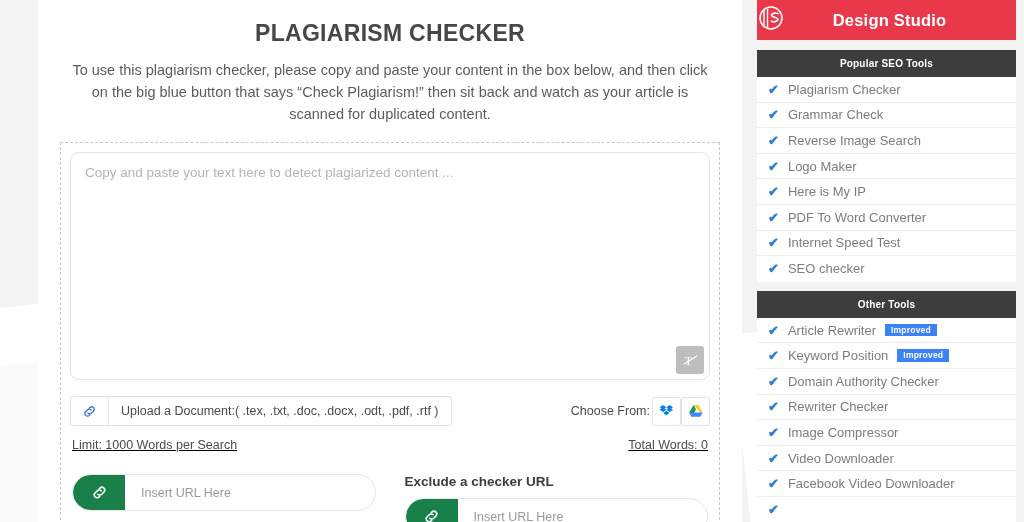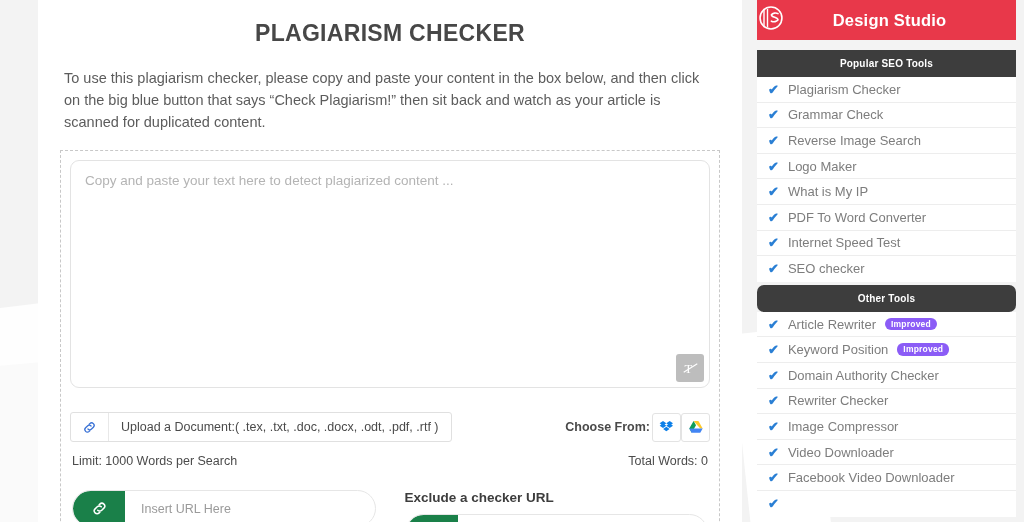--- a/index.html
+++ b/index.html
@@ -69,24 +69,25 @@
   .page-title {
     text-align: center;
     font-size: 23px;
     font-weight: bold;
     color: #474747;
     letter-spacing: .3px;
     padding-top: 10px;
   }
 
   .page-desc {
+    text-align: center;
     font-size: 14.5px;
     line-height: 1.52;
     color: #5c5c5c;
-    margin-top: 20px;
+    margin-top: 12px;
     padding: 0 4px;
   }
 
   .form-wrap {
     margin-top: 17px;
     border: 1px dashed #c8c8c8;
     padding: 9px;
     background: #fff;
   }
 
@@ -122,21 +123,21 @@
     display: flex;
     align-items: center;
     justify-content: center;
     cursor: pointer;
   }
 
   .upload-row {
     display: flex;
     align-items: center;
     justify-content: space-between;
-    margin-top: 24px;
+    margin-top: 16px;
   }
 
   .upload-box {
     display: flex;
     align-items: center;
     border: 1px solid #e0e0e0;
     border-radius: 3px;
     height: 30px;
     background: #fff;
     min-width: 324px;
@@ -153,21 +154,20 @@
     font-size: 12.5px;
     color: #4a4a4a;
     padding: 0 12px;
     white-space: nowrap;
   }
 
   .choose-from {
     display: flex;
     align-items: center;
     gap: 0;
-    font-weight: bold;
   }
   .choose-from-label {
     font-size: 12.5px;
     color: #4a4a4a;
     margin-right: 2px;
   }
   .cloud-btn {
     width: 29px; height: 29px;
     border: 1px solid #e3e3e3;
     border-radius: 3px;
@@ -177,20 +177,21 @@
     justify-content: center;
     cursor: pointer;
   }
 
   .limit-row {
     display: flex;
     justify-content: space-between;
     align-items: center;
     margin-top: 12px;
     padding: 0 2px;
+    text-decoration: underline;
   }
   .limit-text, .words-text {
     font-size: 12.5px;
     color: #4b4b4b;
   }
 
   .url-row {
     display: flex;
     gap: 29px;
     margin-top: 22px;
@@ -262,21 +263,21 @@
   .section-header {
     background: #3d3d3d;
     color: #ffffff;
     font-size: 10px;
     font-weight: bold;
     text-align: center;
     padding: 8px 0;
     letter-spacing: .2px;
   }
   .section-header.popular { margin-top: 10px; }
-  .section-header.other { margin-top: 3px; border-radius: 7px; }
+  .section-header.other { margin-top: 9px; }
 
   .tool-list {
     list-style: none;
     background: #fff;
   }
   .tool-item {
     display: flex;
     align-items: center;
     gap: 9px;
     padding: 5px 11px;
@@ -291,25 +292,25 @@
   .check {
     color: #2a7fd4;
     font-size: 13px;
     font-weight: bold;
     flex: 0 0 auto;
     line-height: 1;
   }
   .tool-label { white-space: nowrap; }
 
   .badge {
-    background: #8b5cf6;
+    background: #3b82f6;
     color: #fff;
     font-size: 8.5px;
     font-weight: bold;
-    border-radius: 6px;
+    border-radius: 0;
     padding: 2px 6px 2px 6px;
     line-height: 1;
     letter-spacing: .2px;
   }
 </style>
 </head>
 <body>
 
 <div class="backdrop"></div>
 <div class="backdrop-right"></div>
@@ -428,21 +429,21 @@
       <li class="tool-item">
         <span class="check">✔</span>
         <span class="tool-label">Reverse Image Search</span>
       </li>
       <li class="tool-item">
         <span class="check">✔</span>
         <span class="tool-label">Logo Maker</span>
       </li>
       <li class="tool-item">
         <span class="check">✔</span>
-        <span class="tool-label">What is My IP</span>
+        <span class="tool-label">Here is My IP</span>
       </li>
       <li class="tool-item">
         <span class="check">✔</span>
         <span class="tool-label">PDF To Word Converter</span>
       </li>
       <li class="tool-item">
         <span class="check">✔</span>
         <span class="tool-label">Internet Speed Test</span>
       </li>
       <li class="tool-item">

